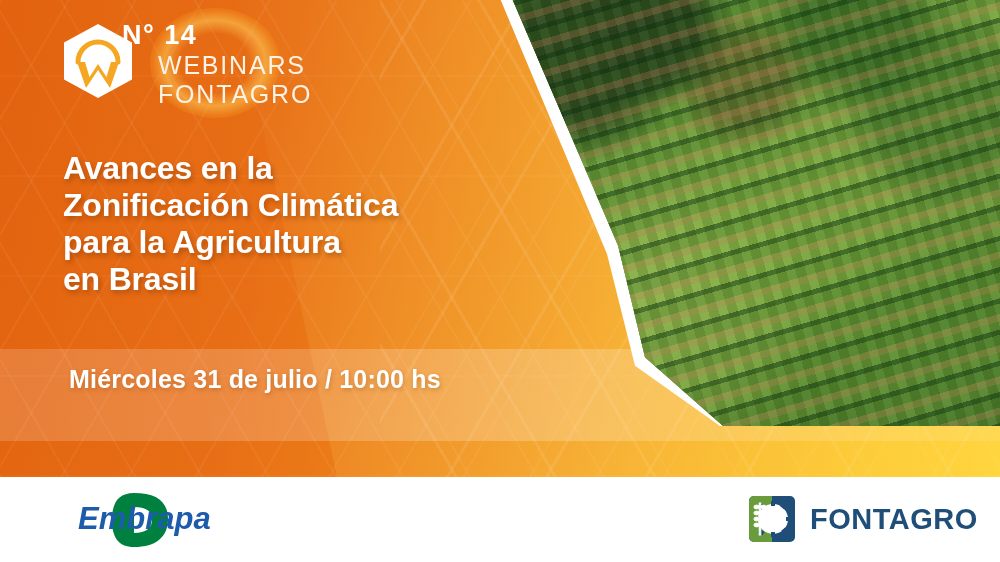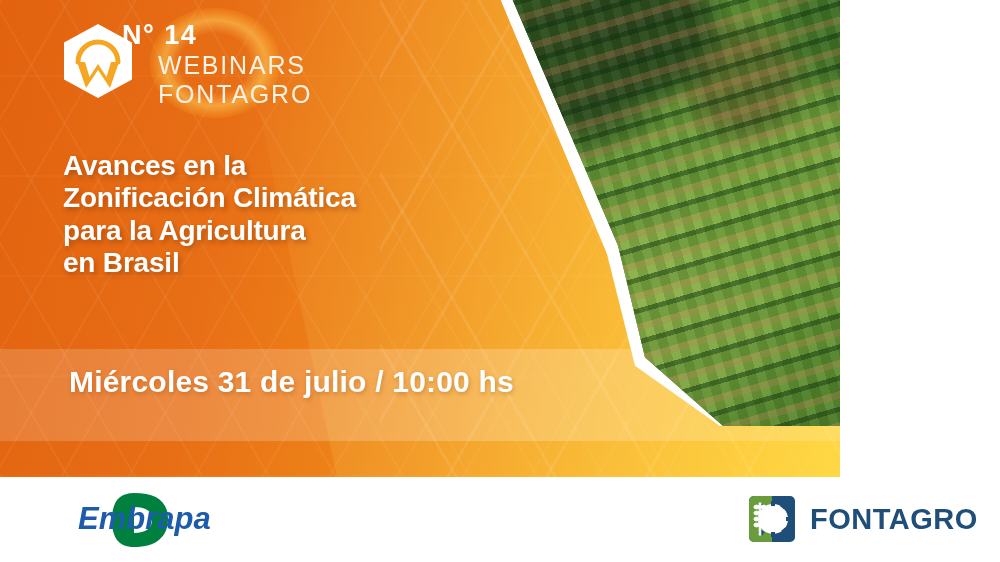--- a/index.html
+++ b/index.html
@@ -7,21 +7,21 @@
     width:1000px;height:562px;overflow:hidden;
     font-family:"Liberation Sans", sans-serif;
     background:#ffffff;
   }
   #banner{
     position:relative;width:1000px;height:562px;overflow:hidden;background:#ffffff;
   }
 
   
   .stage{
-    position:absolute;left:0;top:0;width:840px;height:477px;overflow:hidden;
+    position:absolute;left:0;top:0;width:1000px;height:477px;overflow:hidden;
     background:linear-gradient(100deg,#e2620f 0%,#e86f16 28%,#ef8a18 52%,#f7a81c 72%,#fcc22a 88%,#ffd33a 100%);
   }
   
   .hex-pattern{
     position:absolute;left:0;top:0;width:1000px;height:477px;
     opacity:.20;
     background-image:
       repeating-linear-gradient(60deg, rgba(255,255,255,.26) 0 2px, transparent 2px 58px),
       repeating-linear-gradient(-60deg, rgba(255,255,255,.26) 0 2px, transparent 2px 58px),
       repeating-linear-gradient(0deg, rgba(255,255,255,.18) 0 2px, transparent 2px 100px);
@@ -84,30 +84,30 @@
     background:radial-gradient(ellipse at center, rgba(255,196,70,0) 38%, rgba(255,206,90,.55) 55%, rgba(255,176,40,.22) 68%, rgba(255,176,40,0) 78%);
   }
   .header-logo{position:absolute;left:58px;top:22px;width:80px;height:78px;}
   .header-text{position:absolute;left:122px;top:22px;color:#fff;line-height:1;}
   .hl-num{font-size:27px;font-weight:bold;letter-spacing:1.5px;}
   .hl-sub{font-size:25px;font-weight:300;letter-spacing:1.8px;margin-top:4px;color:#fdf2e4;margin-left:36px;}
 
   
   .title{
     position:absolute;left:63px;top:150px;width:470px;
-    color:#ffffff;font-size:28px;font-weight:bold;line-height:1.16;
+    color:#ffffff;font-size:32px;font-weight:bold;line-height:1.16;
     letter-spacing:-.2px;
     text-shadow:2px 3px 5px rgba(120,52,6,.45);
   }
   .title div{white-space:nowrap;}
 
   
   .date-line1{
     position:absolute;left:69px;top:365px;
-    color:#ffffff;font-size:30px;font-weight:bold;letter-spacing:.2px;
+    color:#ffffff;font-size:25px;font-weight:bold;letter-spacing:.2px;
     text-shadow:1px 2px 4px rgba(140,70,10,.35);
   }
   .date-line2{
     position:absolute;left:65px;top:396px;
     color:#fdf4e8;font-size:25px;font-weight:300;letter-spacing:.2px;
     text-shadow:1px 2px 4px rgba(140,70,10,.30);
   }
 
   
   .footer{position:absolute;left:0;top:477px;width:1000px;height:85px;background:#ffffff;padding-left:32px;}

